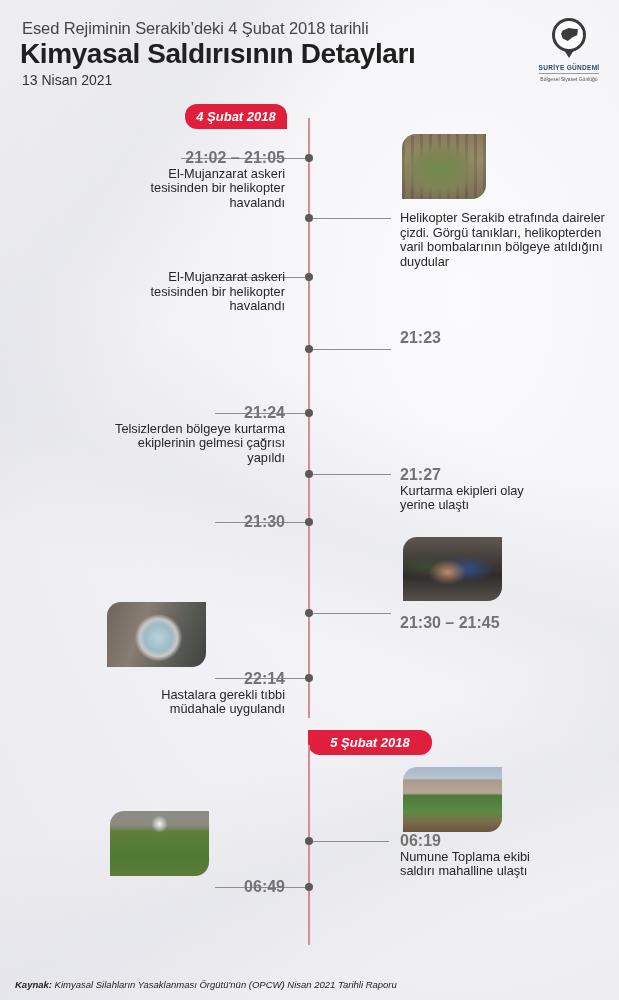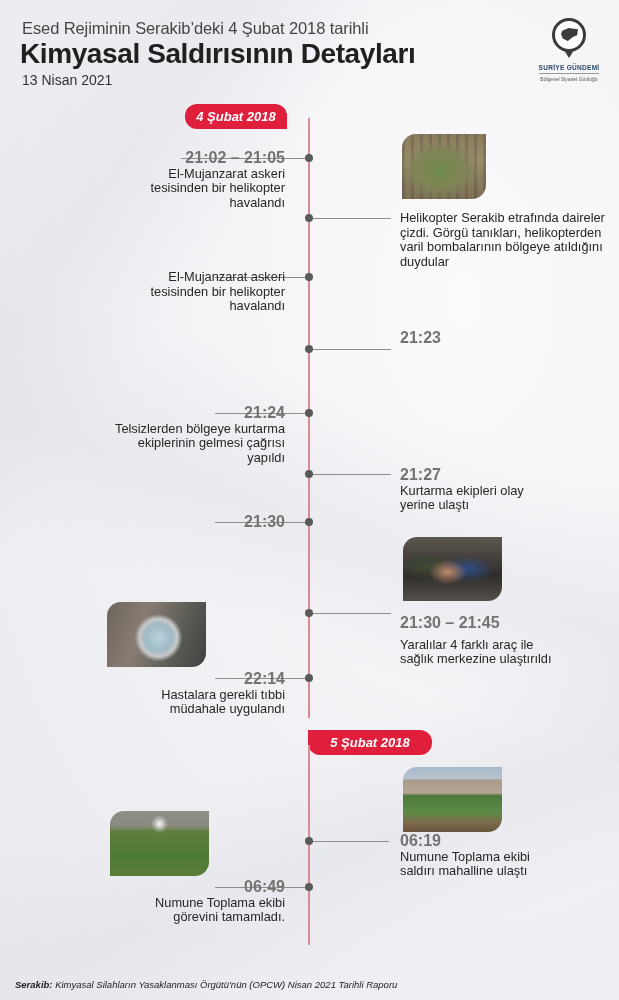--- a/index.html
+++ b/index.html
@@ -153,21 +153,20 @@
 <div class="ev left" style="top:515px;width:170px;">
   <span class="time">21:30</span>
 </div>
 
 <div class="photo ph-rescue" style="left:403px;top:537px;width:99px;height:64px;"></div>
 
 <div class="abs hline" style="left:309px;top:613px;width:82px;"></div>
 <div class="abs dot" style="top:609px;"></div>
 <div class="ev right" style="top:616px;width:160px;">
   <span class="time" style="margin-bottom:7px;">21:30 – 21:45</span>
-  <span>Yaralılar 4 farklı araç ile sağlık merkezine ulaştırıldı</span>
 </div>
 
 <div class="photo ph-watch" style="left:107px;top:602px;width:99px;height:65px;"></div>
 
 <div class="abs hline" style="left:215px;top:678px;width:94px;"></div>
 <div class="abs dot" style="top:674px;"></div>
 <div class="ev left" style="top:672px;width:170px;">
   <span class="time">22:14</span>
   <span>Hastalara gerekli tıbbi müdahale uygulandı</span>
 </div>
@@ -183,18 +182,17 @@
   <span class="time">06:19</span>
   <span>Numune Toplama ekibi saldırı mahalline ulaştı</span>
 </div>
 
 <div class="photo ph-sampling" style="left:110px;top:811px;width:99px;height:65px;"></div>
 
 <div class="abs hline" style="left:215px;top:887px;width:94px;"></div>
 <div class="abs dot" style="top:883px;"></div>
 <div class="ev left" style="top:880px;width:170px;">
   <span class="time">06:49</span>
-  <span>Numune Toplama ekibi görevini tamamladı.</span>
 </div>
 
 <div class="abs source">
-  <b>Serakib:</b><span> Kimyasal Silahların Yasaklanması Örgütü'nün (OPCW) Nisan 2021 Tarihli Raporu</span>
+  <b>Kaynak:</b><span> Kimyasal Silahların Yasaklanması Örgütü'nün (OPCW) Nisan 2021 Tarihli Raporu</span>
 </div>
 
 </body></html>

